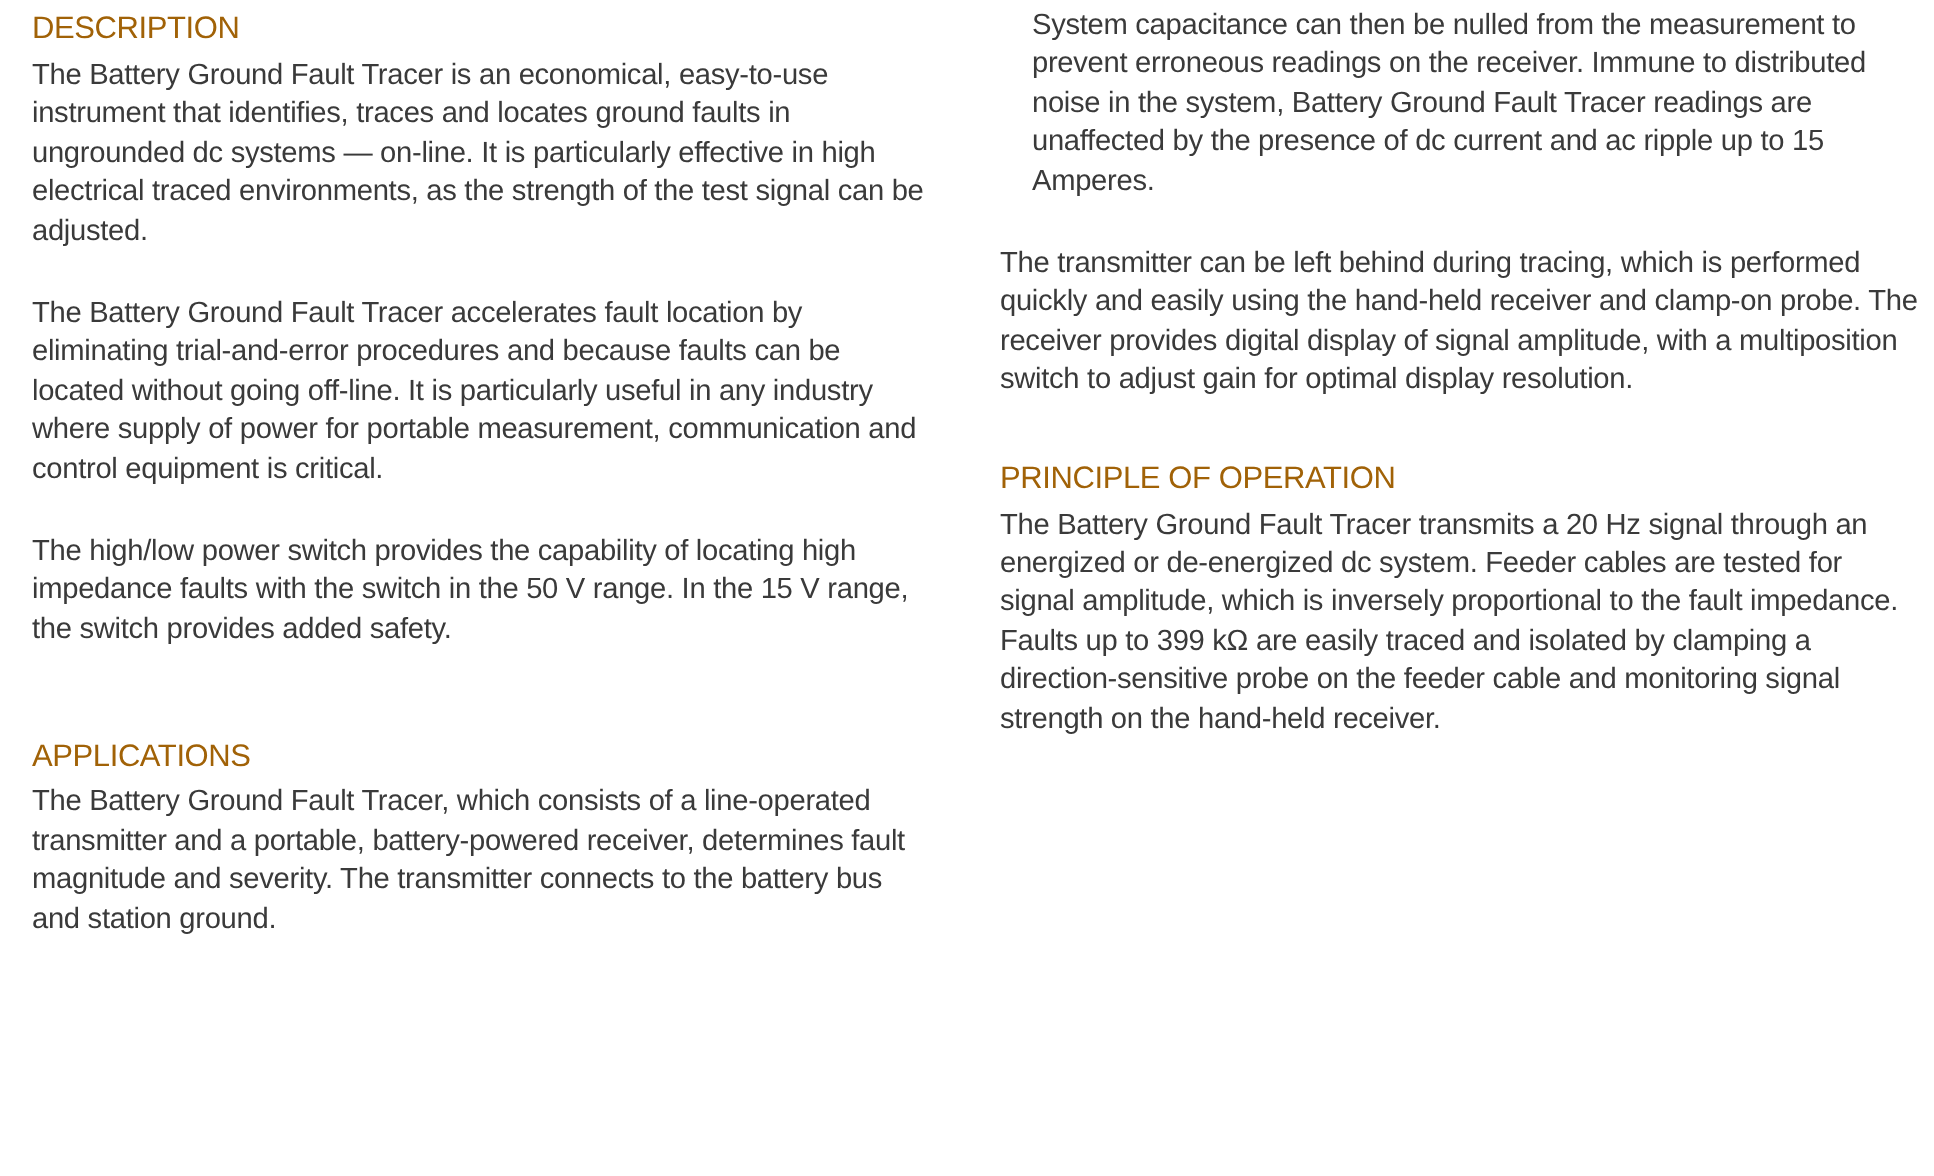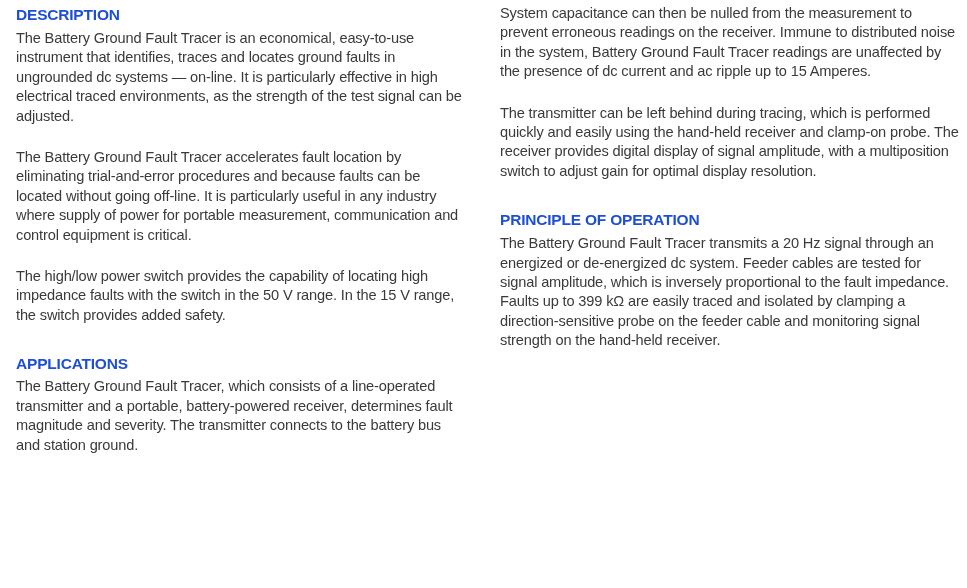--- a/index.html
+++ b/index.html
@@ -1,27 +1,27 @@
 <!DOCTYPE html>
 <html><head>
 <meta charset="utf-8">
 <style>
   html, body { margin:0; padding:0; background:#ffffff; }
   body { width:967px; height:588px; overflow:hidden; position:relative;
          font-family:"Liberation Sans", sans-serif; color:#3a3a3a; }
   .col { position:absolute; top:0; }
   .col-left { left:16px; width:452px; }
   .col-right { left:500px; width:460px; }
-  h2 { margin:0; color:#1d4ed8; font-family:"Liberation Sans", sans-serif;
-       font-weight:bold; font-size:15.5px; letter-spacing:-0.2px; line-height:20px; }
+  h2 { margin:0; color:#a16207; font-family:"Liberation Sans", sans-serif;
+       font-weight:normal; font-size:15.5px; letter-spacing:-0.2px; line-height:20px; }
   p { margin:0; font-size:14.6px; line-height:19.4px; letter-spacing:-0.15px; }
   .h-desc { margin-top:5px; margin-bottom:4px; }
   .p-gap { margin-top:22px; }
-  .h-app { margin-top:29px; margin-bottom:3px; }
-  .r-first { margin-top:4px; }
+  .h-app { margin-top:44px; margin-bottom:3px; }
+  .r-first { margin-top:4px;margin-left:16px; }
   .h-prin { margin-top:29px; margin-bottom:4px; }
 </style>
 </head>
 <body>
 
 <div class="col col-left">
   <section>
     <h2 class="h-desc">DESCRIPTION</h2>
     <p>The Battery Ground Fault Tracer is an economical, easy-to-use instrument that identifies, traces and locates ground faults in ungrounded dc systems — on-line. It is particularly effective in high electrical traced environments, as the strength of the test signal can be adjusted.</p>
     <p class="p-gap">The Battery Ground Fault Tracer accelerates fault location by eliminating trial-and-error procedures and because faults can be located without going off-line. It is particularly useful in any industry where supply of power for portable measurement, communication and control equipment is critical.</p>

